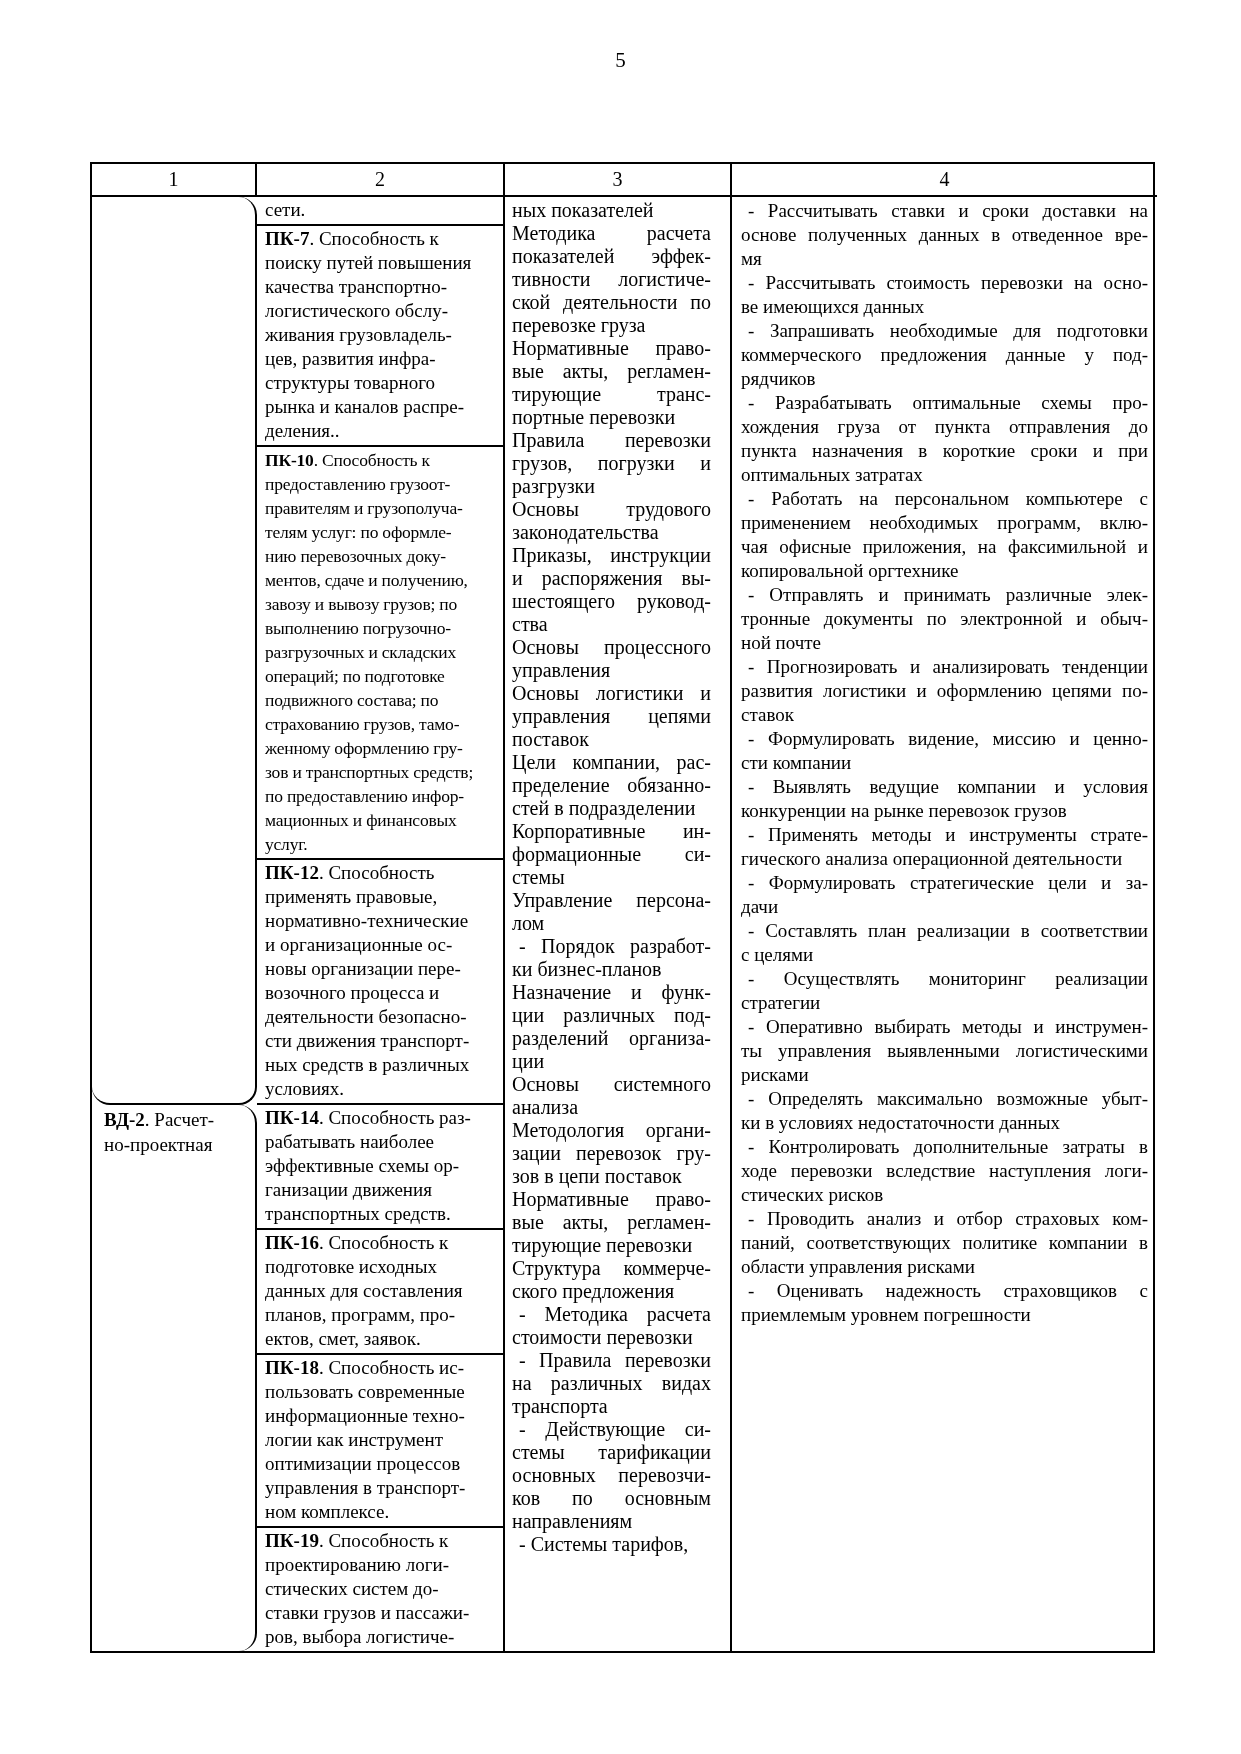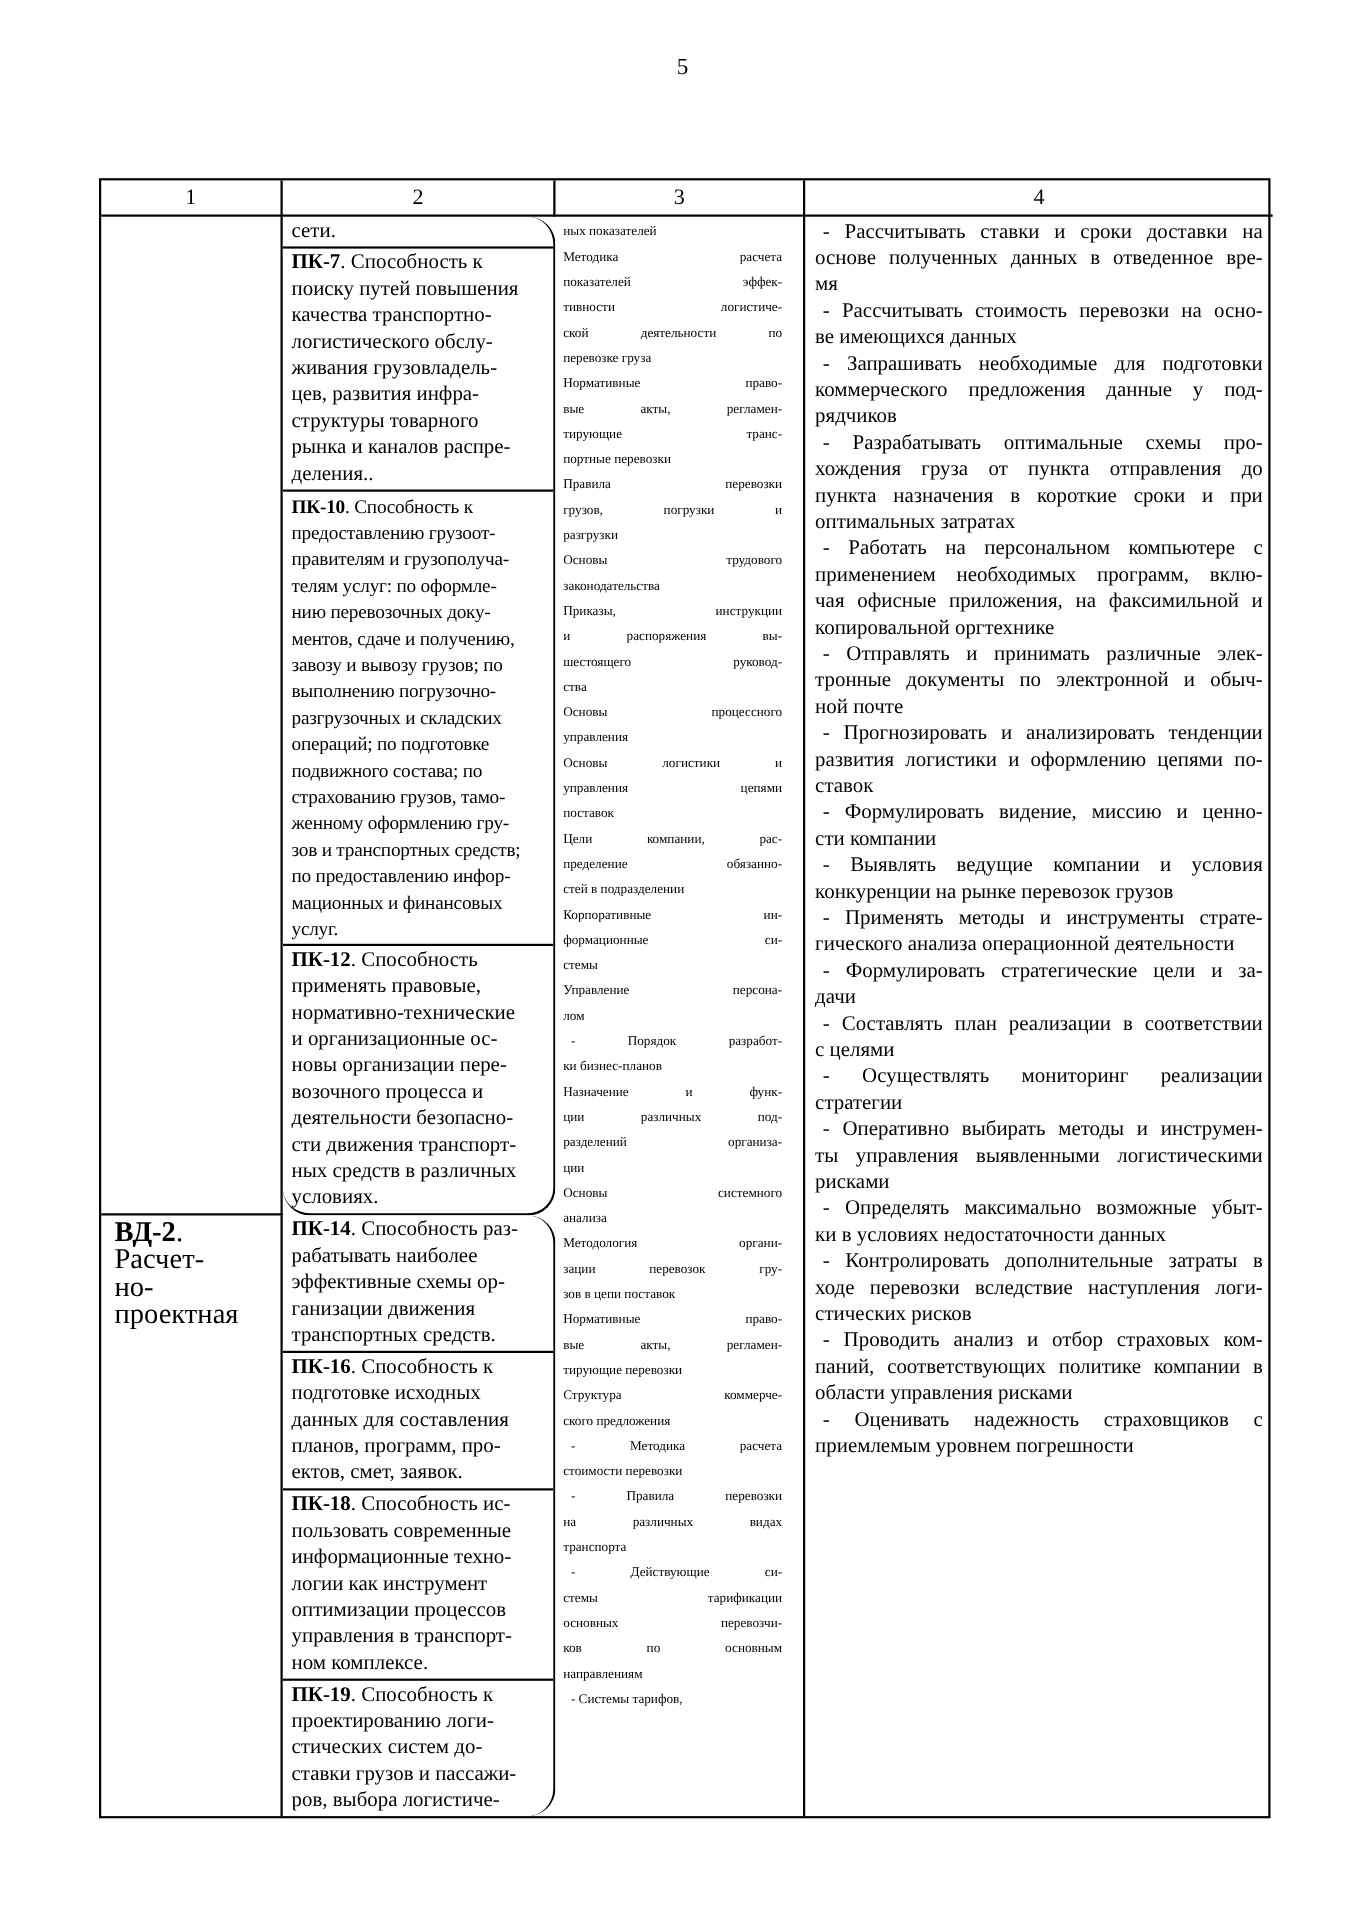--- a/index.html
+++ b/index.html
@@ -24,29 +24,29 @@
     box-sizing:border-box;
     font-size:19px;
   }
   .cell{box-sizing:border-box;overflow:hidden;}
   .v{border-right:2px solid #000;}
   .hb{border-bottom:2px solid #000;}
   .th{
     text-align:center;font-size:20px;line-height:31px;
   }
   
-  .c2{font-size:19px;line-height:24px;border-radius:25px;}
+  .c2{font-size:19px;line-height:24px;}
   .c2-block{padding:1px 5px 2px 8px;}
   .c2-block + .c2-block{border-top:2px solid #000;}
   .c2-block.condensed{font-size:17.5px;letter-spacing:-0.2px;line-height:24px;}
   
-  .c1{font-size:26px;line-height:25px;}
+  .c1{font-size:19px;line-height:25px;border-radius:18px;}
   .c1 .c2-block{padding:2px 4px 2px 12px;}
   
-  .c3{font-size:12px;line-height:23px;padding:2px 19px 2px 7px;}
+  .c3{font-size:20px;line-height:23px;padding:2px 19px 2px 7px;}
   
   .c4{font-size:19px;line-height:24px;padding:2px 9px 20px 9px;}
   .line{white-space:pre-wrap;}
   .just{text-align:justify;text-align-last:justify;}
   .indent{text-indent:7px;}
   b{font-weight:bold;}
 </style>
 </head>
 <body>
 

